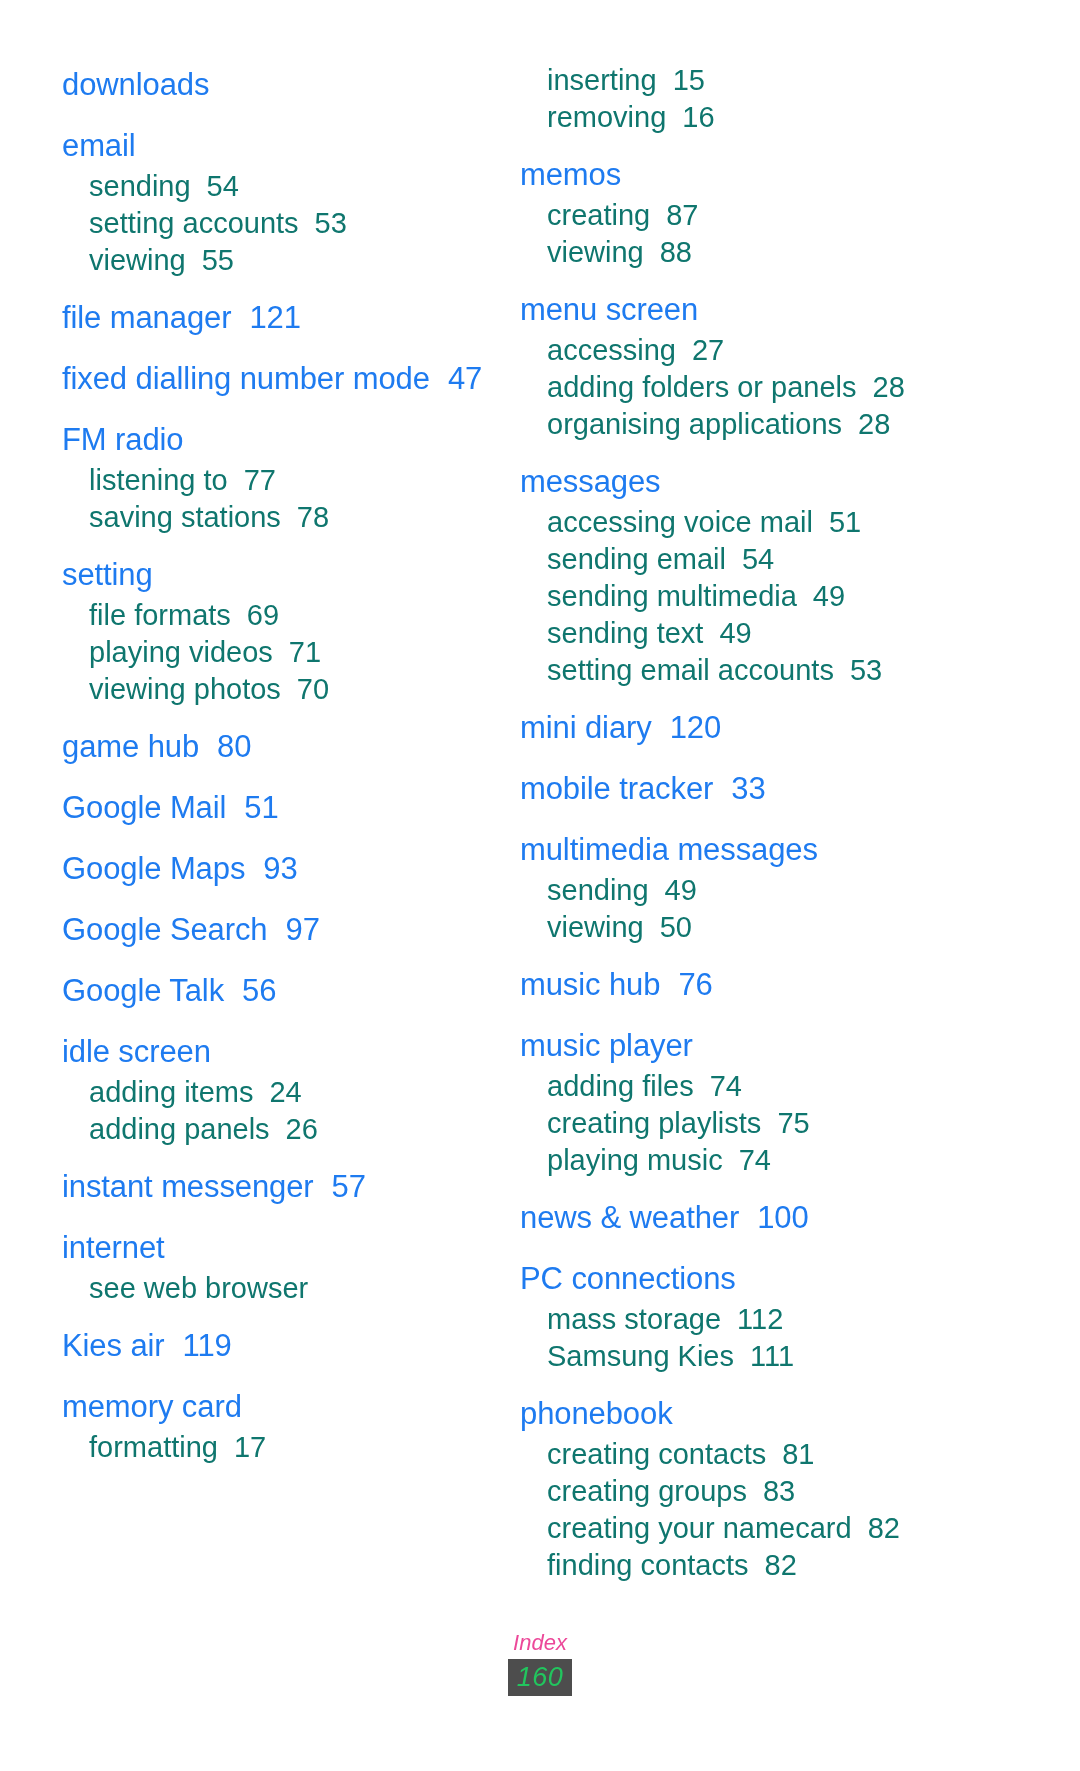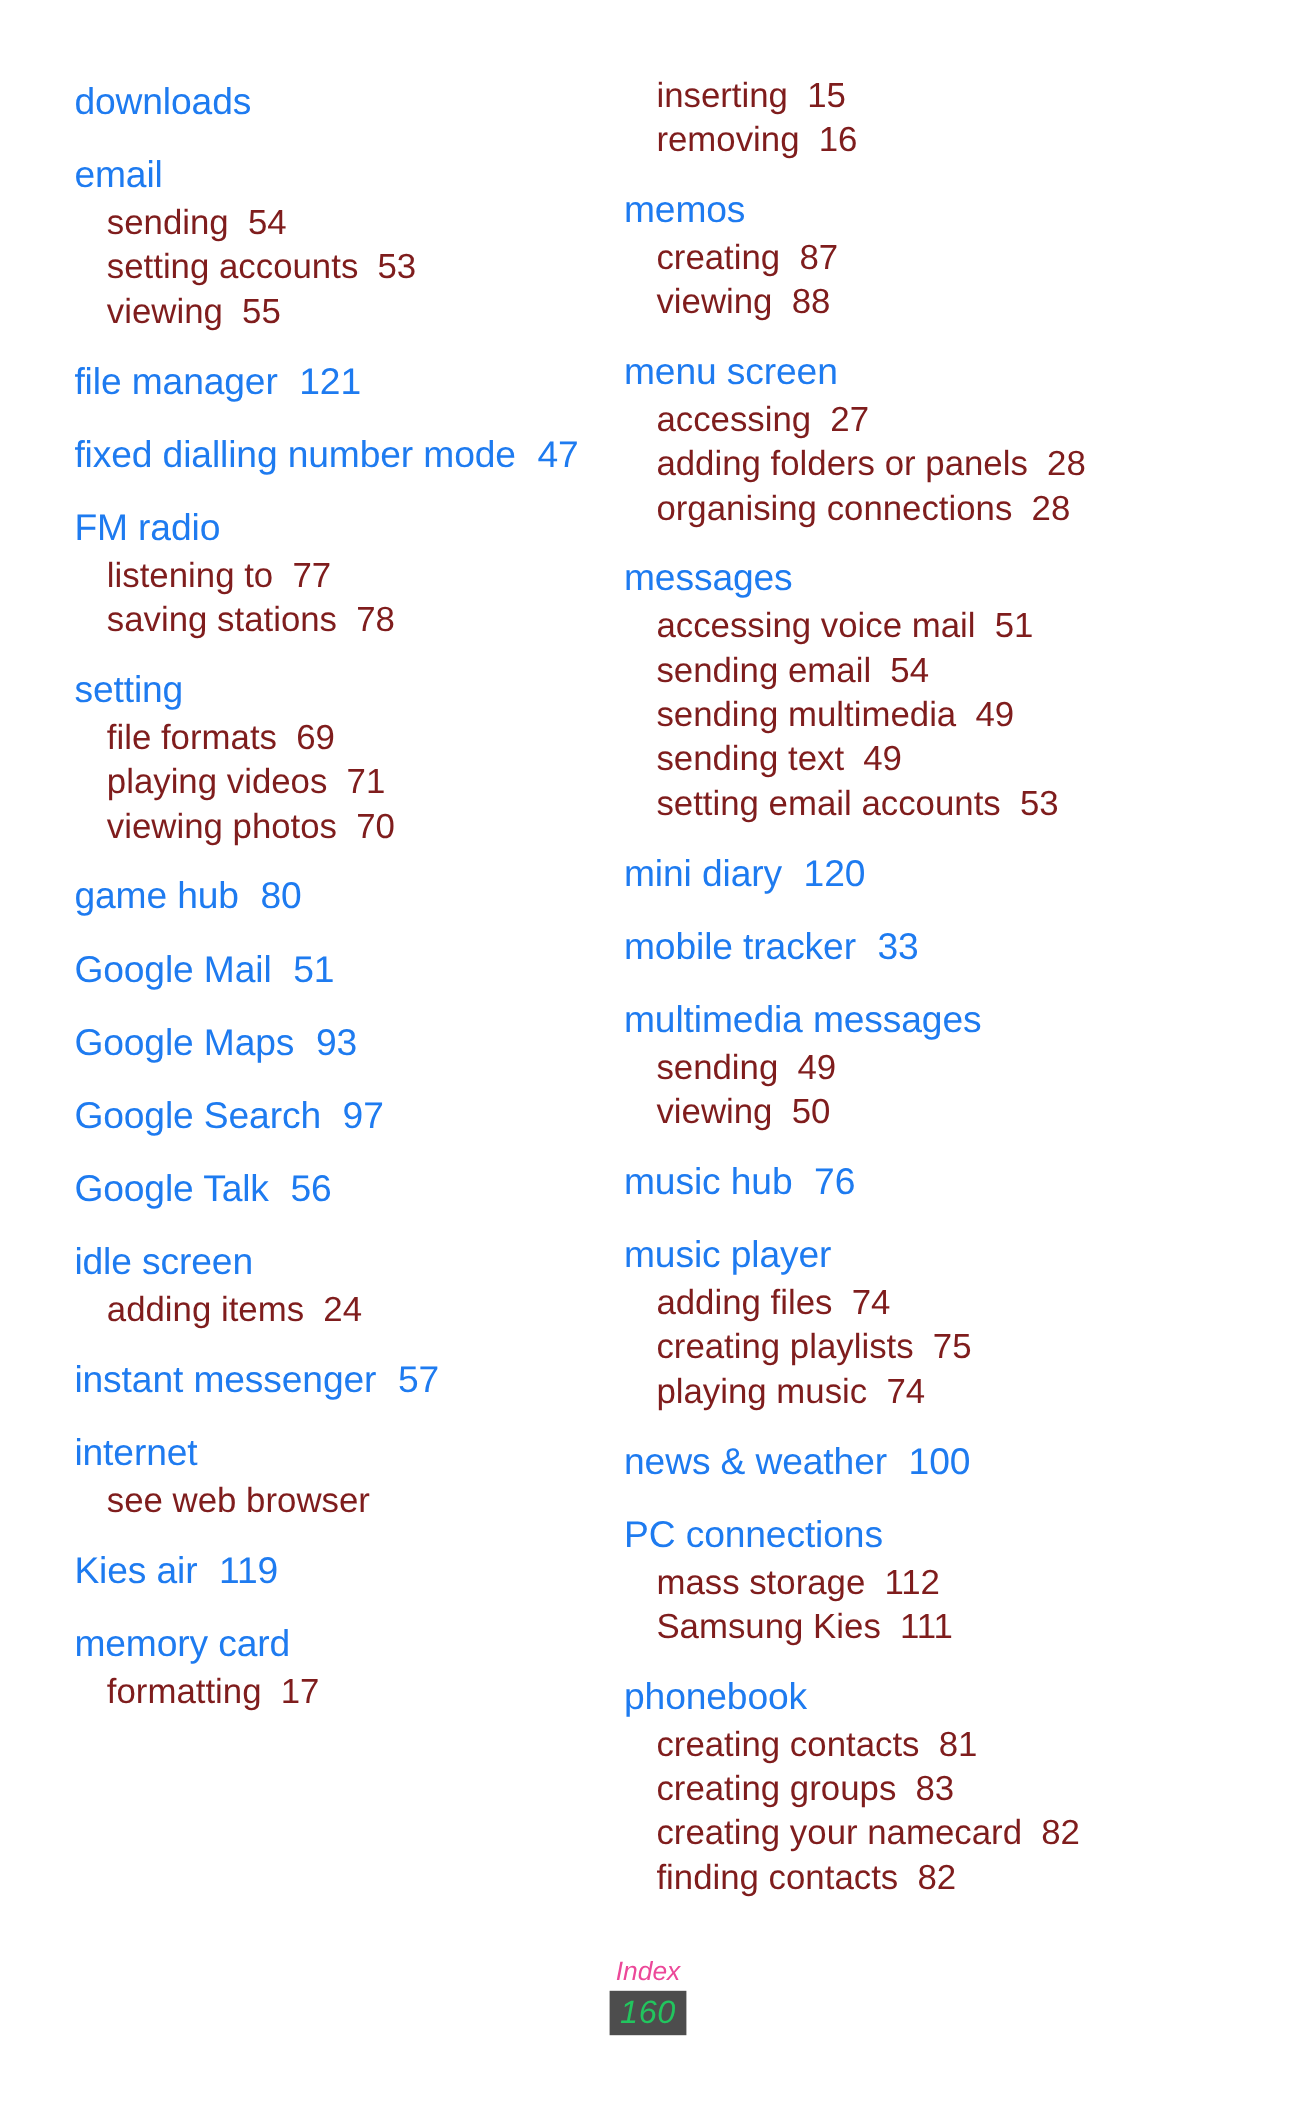--- a/index.html
+++ b/index.html
@@ -65,21 +65,21 @@
   }
 
   
   .sub-list {
     list-style: none;
     margin: 0;
     padding: 0;
   }
   .sub-item {
     display: block;
-    color: #7f1d1d;
+    color: #0f766e;
     font-size: 29px;
     line-height: 37px;
     padding-left: 27px;
     white-space: nowrap;
   }
   .sub-item .num {
     margin-left: 16px;
   }
 
   
@@ -163,20 +163,21 @@
         <div class="group">
           <div class="entry-main"><span>Google Search</span><span class="num">97</span></div>
         </div>
         <div class="group">
           <div class="entry-main"><span>Google Talk</span><span class="num">56</span></div>
         </div>
         <div class="group">
           <div class="entry-main"><span>idle screen</span></div>
           <div class="sub-list">
             <div class="sub-item"><span>adding items</span><span class="num">24</span></div>
+            <div class="sub-item"><span>adding panels</span><span class="num">26</span></div>
           </div>
         </div>
         <div class="group">
           <div class="entry-main"><span>instant messenger</span><span class="num">57</span></div>
         </div>
         <div class="group">
           <div class="entry-main"><span>internet</span></div>
           <div class="sub-list">
             <div class="sub-item"><span>see web browser</span></div>
           </div>
@@ -203,21 +204,21 @@
           <div class="sub-list">
             <div class="sub-item"><span>creating</span><span class="num">87</span></div>
             <div class="sub-item"><span>viewing</span><span class="num">88</span></div>
           </div>
         </div>
         <div class="group">
           <div class="entry-main"><span>menu screen</span></div>
           <div class="sub-list">
             <div class="sub-item"><span>accessing</span><span class="num">27</span></div>
             <div class="sub-item"><span>adding folders or panels</span><span class="num">28</span></div>
-            <div class="sub-item"><span>organising connections</span><span class="num">28</span></div>
+            <div class="sub-item"><span>organising applications</span><span class="num">28</span></div>
           </div>
         </div>
         <div class="group">
           <div class="entry-main"><span>messages</span></div>
           <div class="sub-list">
             <div class="sub-item"><span>accessing voice mail</span><span class="num">51</span></div>
             <div class="sub-item"><span>sending email</span><span class="num">54</span></div>
             <div class="sub-item"><span>sending multimedia</span><span class="num">49</span></div>
             <div class="sub-item"><span>sending text</span><span class="num">49</span></div>
             <div class="sub-item"><span>setting email accounts</span><span class="num">53</span></div>

